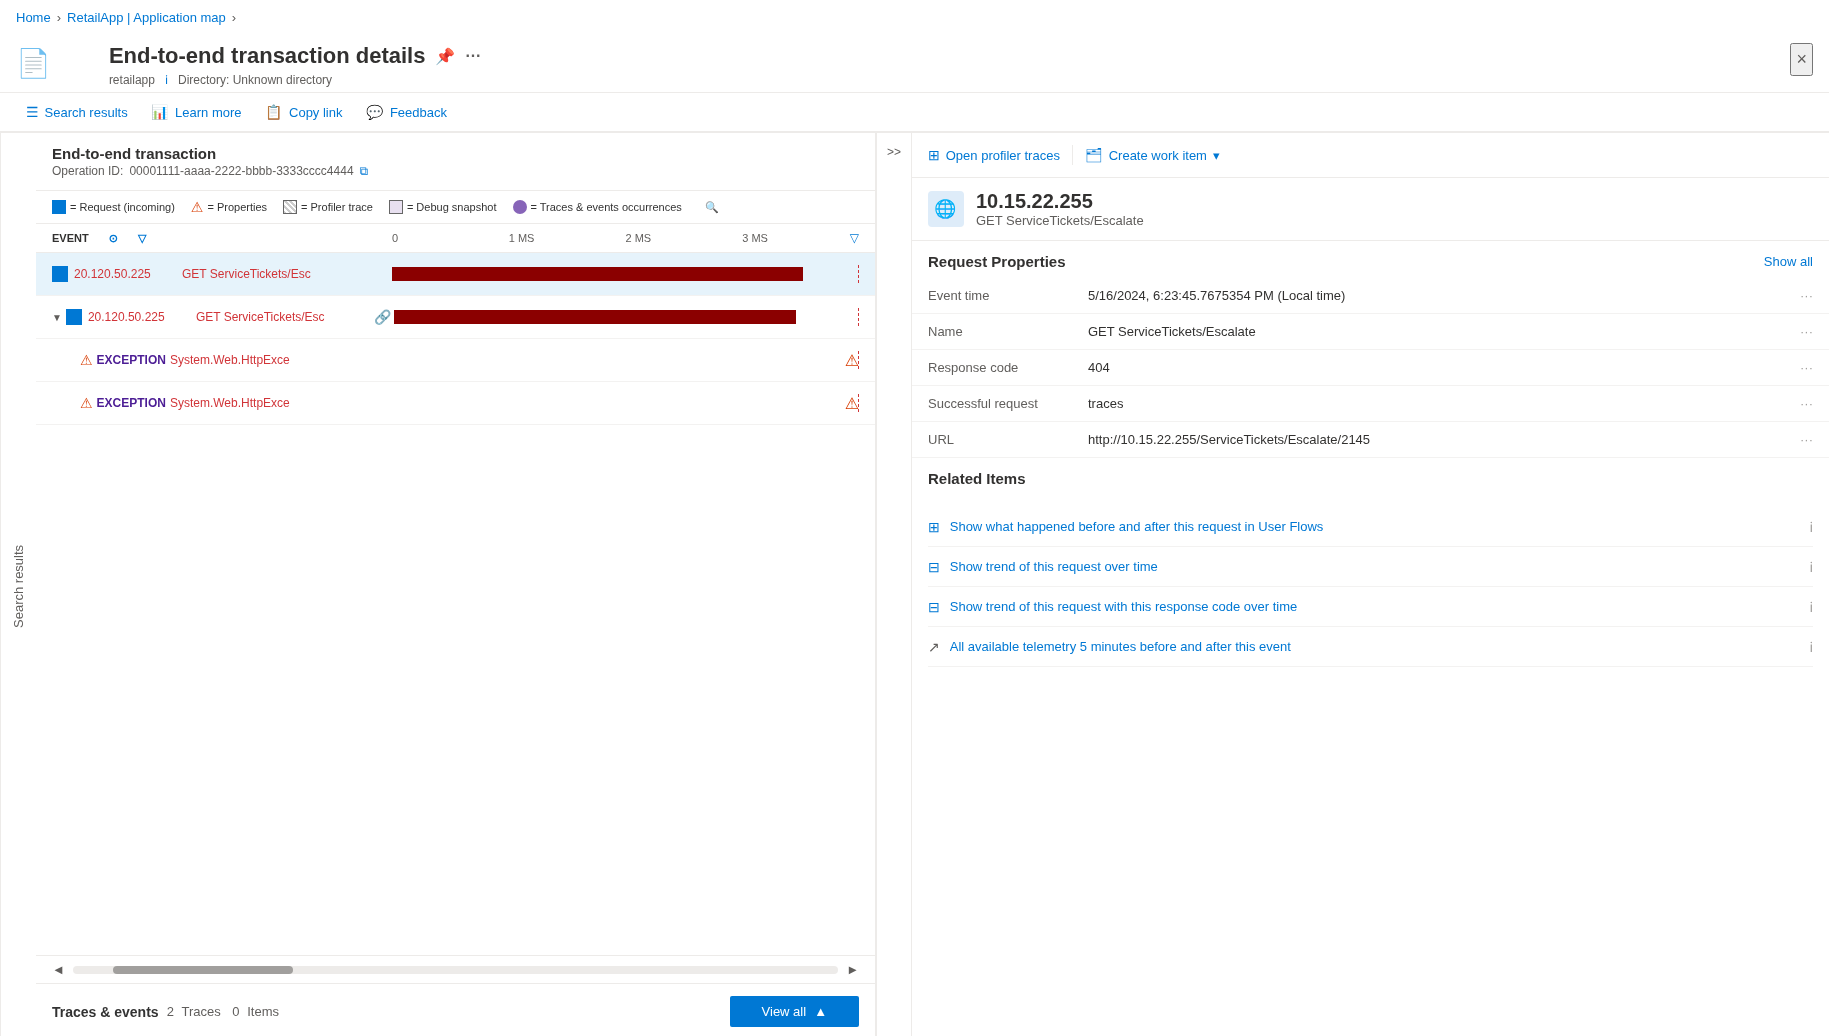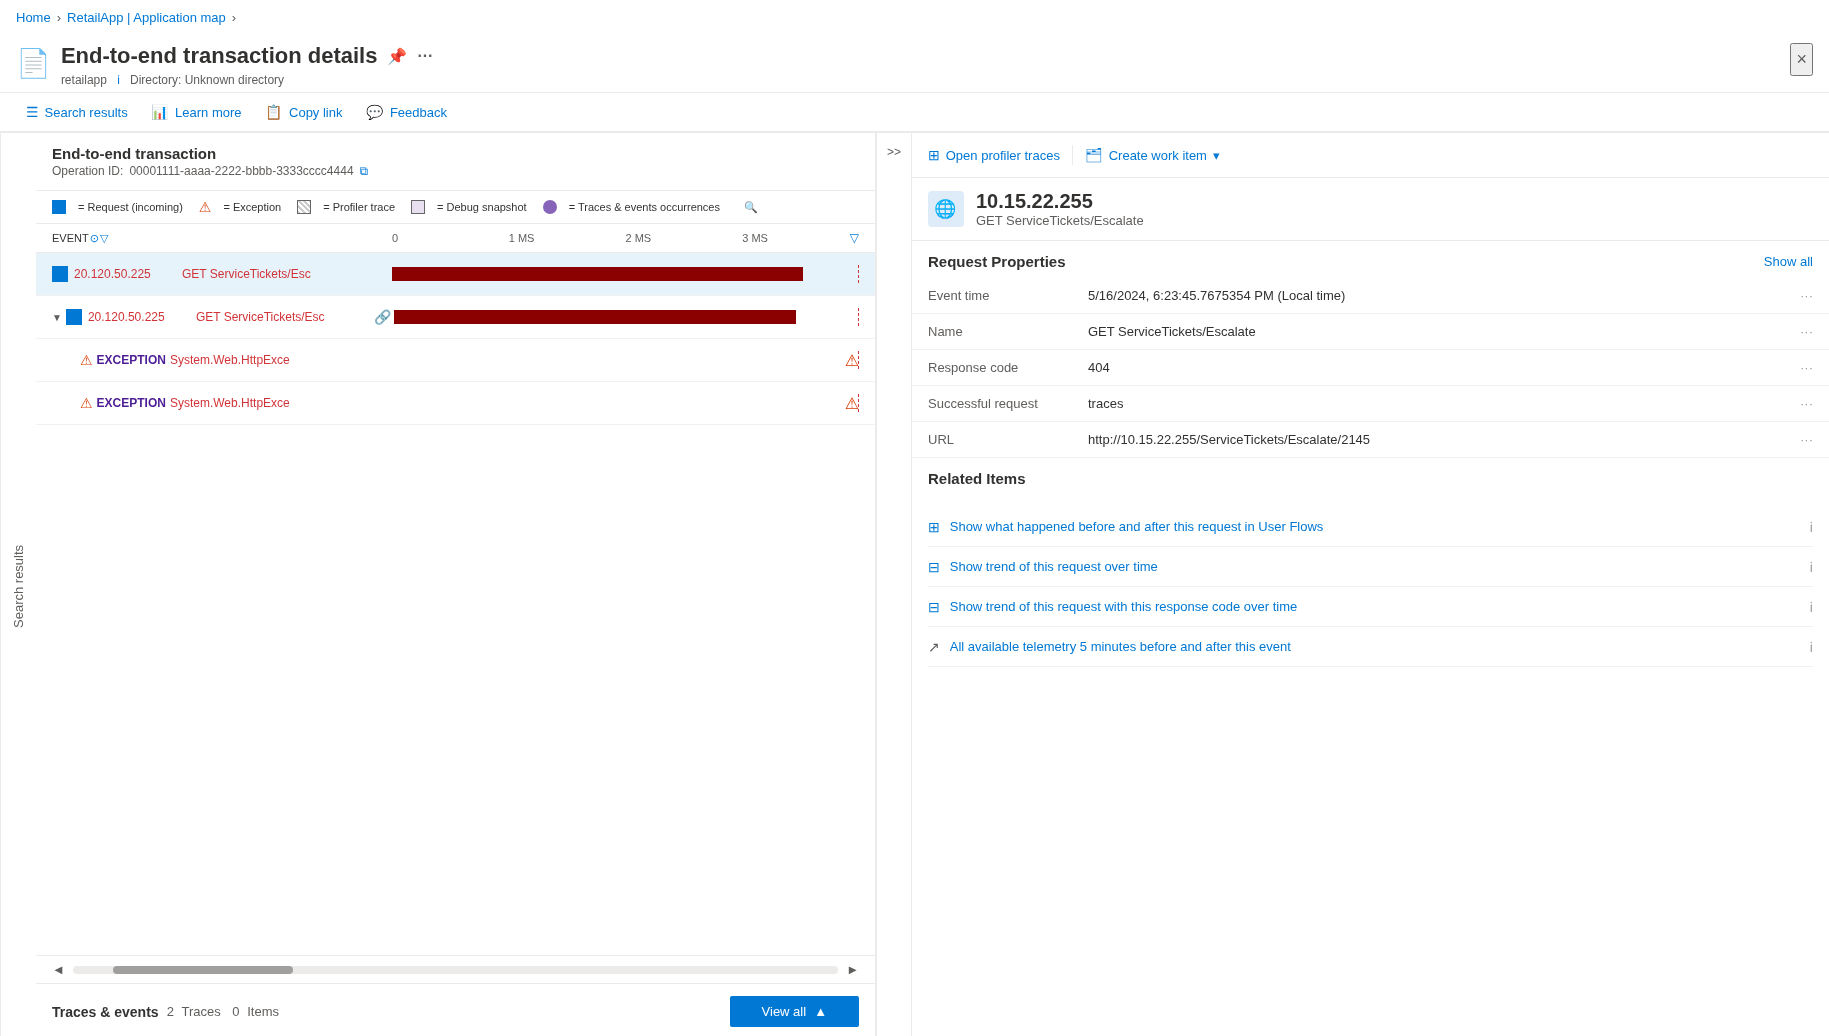--- a/index.html
+++ b/index.html
@@ -4,21 +4,21 @@
   <style>
     * { box-sizing: border-box; margin: 0; padding: 0; }
     body { font-family: 'Segoe UI', Arial, sans-serif; font-size: 13px; background: #f3f2f1; color: #333; height: 1036px; width: 1829px; overflow: hidden; }
 
     .breadcrumb { display: flex; align-items: center; padding: 10px 16px; font-size: 13px; color: #0078d4; gap: 6px; background: white; }
     .breadcrumb span { color: #605e5c; }
     .breadcrumb a { color: #0078d4; text-decoration: none; }
 
     .header { display: flex; align-items: flex-start; padding: 8px 16px 4px; background: white; border-bottom: 1px solid #edebe9; }
     .header-icon { font-size: 28px; color: #0078d4; margin-right: 10px; margin-top: 4px; }
-    .header-info { flex: 1; }
+    .header-info { flex: 1; margin-left: 48px; }
     .header-title { font-size: 22px; font-weight: 600; color: #323130; display: flex; align-items: center; gap: 10px; }
     .header-title .pin-icon, .header-title .more-icon { color: #605e5c; cursor: pointer; font-size: 16px; }
     .header-subtitle { font-size: 12px; color: #605e5c; display: flex; align-items: center; gap: 10px; margin-top: 2px; }
     .header-subtitle .info-icon { color: #0078d4; }
     .close-btn { font-size: 18px; color: #605e5c; cursor: pointer; padding: 4px; margin-left: auto; }
 
     .toolbar { display: flex; align-items: center; padding: 6px 16px; background: white; border-bottom: 1px solid #edebe9; gap: 4px; }
     .toolbar-btn { display: flex; align-items: center; gap: 6px; padding: 5px 10px; border: none; background: transparent; color: #0078d4; cursor: pointer; font-size: 13px; border-radius: 2px; }
     .toolbar-btn .btn-icon { font-size: 14px; }
 
@@ -26,30 +26,30 @@
 
     .sidebar-tab { writing-mode: vertical-rl; transform: rotate(180deg); background: white; padding: 12px 8px; color: #605e5c; font-size: 13px; border-right: 1px solid #edebe9; cursor: pointer; display: flex; align-items: center; justify-content: center; min-width: 36px; }
 
     .left-panel { width: 840px; display: flex; flex-direction: column; background: #faf9f8; border-right: 1px solid #edebe9; }
     .transaction-header { padding: 12px 16px; background: white; border-bottom: 1px solid #edebe9; }
     .transaction-title { font-size: 15px; font-weight: 600; color: #323130; }
     .operation-id { font-size: 12px; color: #605e5c; display: flex; align-items: center; gap: 6px; margin-top: 2px; }
     .copy-icon { color: #0078d4; cursor: pointer; }
 
     .legend { display: flex; align-items: center; gap: 16px; padding: 8px 16px; font-size: 11px; background: white; border-bottom: 1px solid #edebe9; flex-wrap: wrap; }
-    .legend-item { display: flex; align-items: center; gap: 12px; }
+    .legend-item { display: flex; align-items: center; gap: 4px; }
     .legend-box { width: 14px; height: 14px; display: inline-block; }
     .legend-box.blue { background: #0078d4; }
     .legend-box.profiler { border: 1px solid #666; background: white; }
     .legend-box.debug { border: 1px solid #666; background: white; }
     .legend-circle { width: 14px; height: 14px; border-radius: 50%; background: #8764b8; display: inline-block; }
     .search-icon-small { color: #0078d4; cursor: pointer; margin-left: 8px; }
 
     .timeline-header { display: flex; align-items: center; padding: 4px 16px; background: white; border-bottom: 1px solid #edebe9; font-size: 11px; color: #605e5c; }
-    .event-col { width: 340px; font-weight: 400; font-size: 11px; color: #323130; display: flex; align-items: center; gap: 1px; }
+    .event-col { width: 340px; font-weight: 700; font-size: 11px; color: #323130; display: flex; align-items: center; gap: 20px; }
     .time-axis { flex: 1; display: flex; align-items: center; position: relative; }
     .filter-icon { color: #0078d4; }
 
     .timeline-body { flex: 1; overflow-y: auto; background: white; }
     .timeline-row { display: flex; align-items: center; padding: 12px 16px; border-bottom: 1px solid #f3f2f1; min-height: 32px; position: relative; }
     .timeline-row.selected { background: #e6f3fb; }
     .timeline-row.exception-row { padding-left: 28px; }
     .row-ip { color: #d13438; font-weight: 500; min-width: 100px; font-size: 12px; }
     .row-method { color: #d13438; font-size: 12px; flex: 1; min-width: 0; white-space: nowrap; overflow: hidden; text-overflow: ellipsis; }
     .row-exc-label { color: #4c1d95; font-weight: 600; font-size: 12px; margin-right: 4px; }
@@ -161,21 +161,21 @@
       </div>
     </div>
 
     <div class="legend">
       <div class="legend-item">
         <span class="legend-box blue"></span>
         <span>= Request (incoming)</span>
       </div>
       <div class="legend-item">
         <span style="color:#d83b01; font-size:14px;">⚠</span>
-        <span>= Exception</span>
+        <span>= Properties</span>
       </div>
       <div class="legend-item">
         <span class="legend-box profiler" style="background: repeating-linear-gradient(45deg, #ccc, #ccc 2px, white 2px, white 4px);"></span>
         <span>= Profiler trace</span>
       </div>
       <div class="legend-item">
         <span class="legend-box debug" style="background: #e8e0f0;"></span>
         <span>= Debug snapshot</span>
       </div>
       <div class="legend-item">

